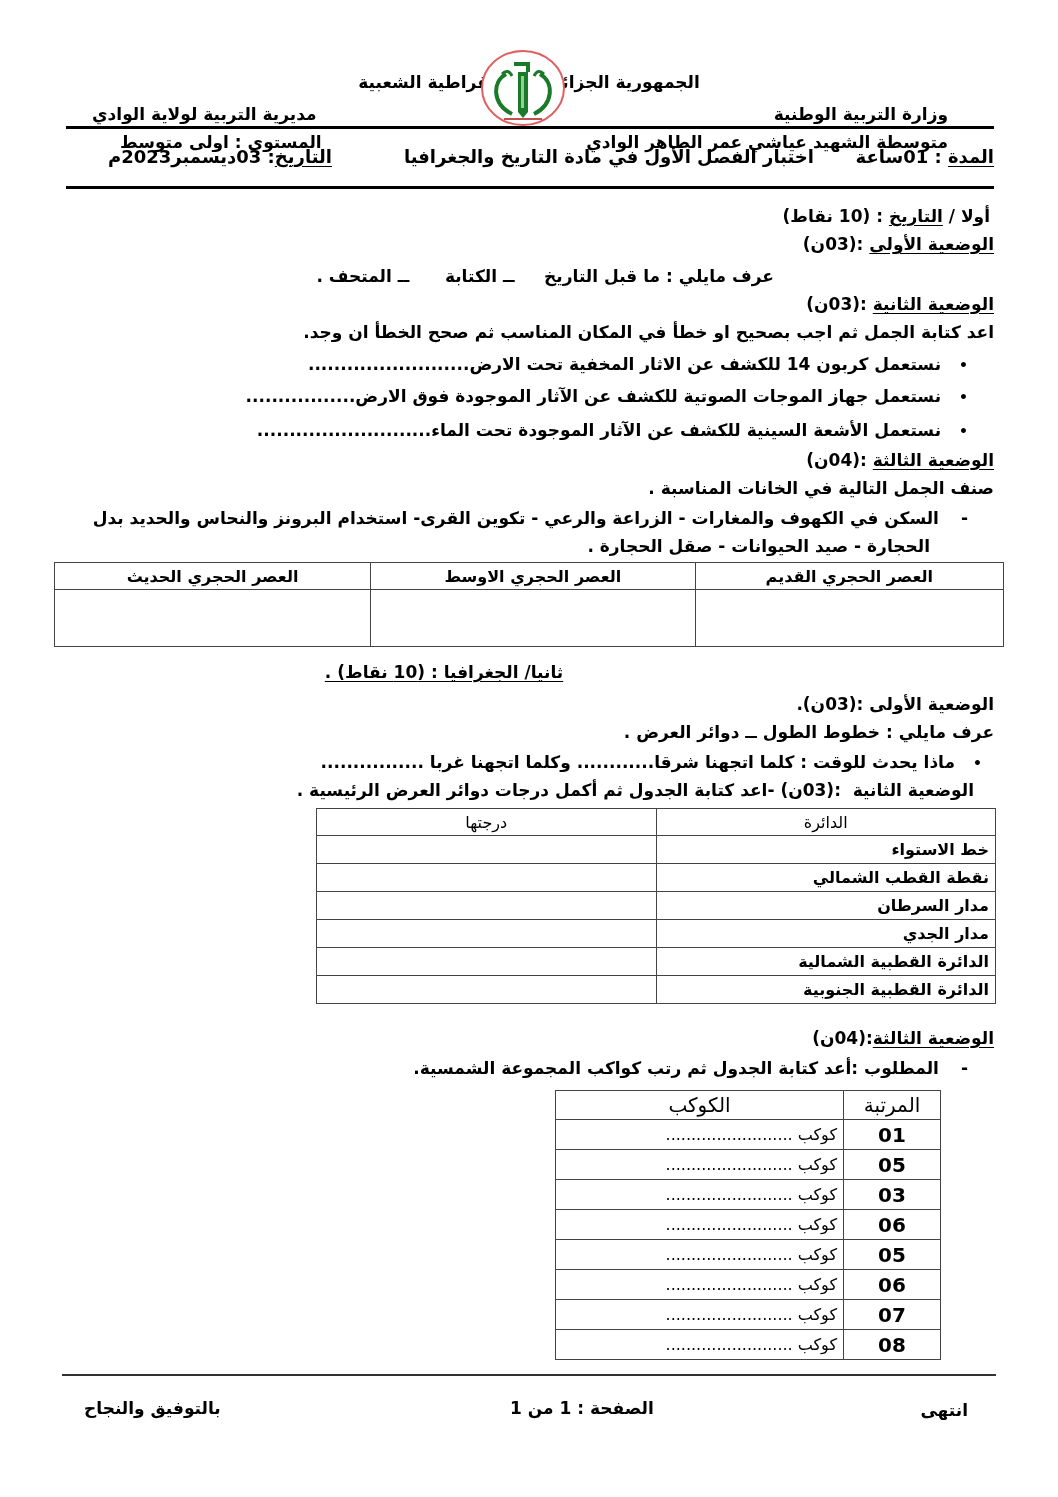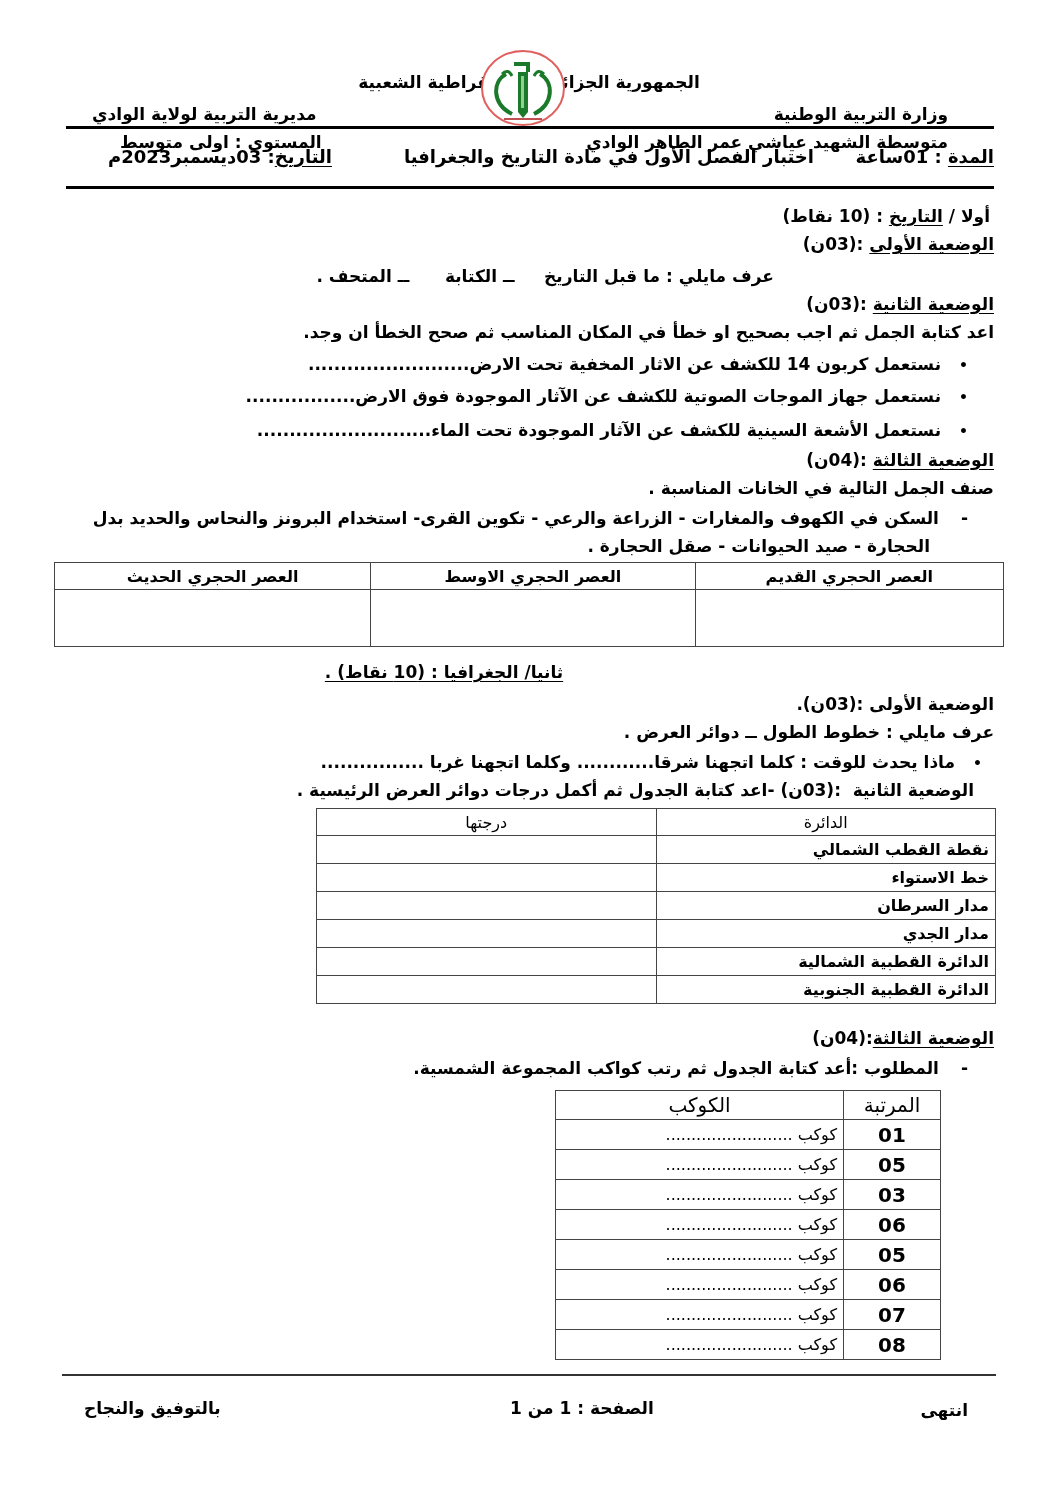--- a/index.html
+++ b/index.html
@@ -106,25 +106,25 @@
 <div class="abs t rtl bullet" style="right:76px;top:752px;">ماذا يحدث للوقت : كلما اتجهنا شرقا............ وكلما اتجهنا غربا ................</div>
 <div class="abs t rtl" style="right:84px;top:780px;white-space:pre;">الوضعية الثانية  :(03ن) -اعد كتابة الجدول ثم أكمل درجات دوائر العرض الرئيسية .</div>
 
 <table class="circ" style="left:316px;top:808px;width:680px;">
   <tbody>
       <tr>
     <th style="width:50%;">الدائرة</th>
     <th>درجتها</th>
   </tr>
   <tr>
-        <td>نقطة القطب الشمالي</td>
+        <td>خط الاستواء</td>
         <td></td>
       </tr>
   <tr>
-        <td>خط الاستواء</td>
+        <td>نقطة القطب الشمالي</td>
         <td></td>
       </tr>
   <tr>
         <td>مدار السرطان</td>
         <td></td>
       </tr>
   <tr>
         <td>مدار الجدي</td>
         <td></td>
       </tr>

